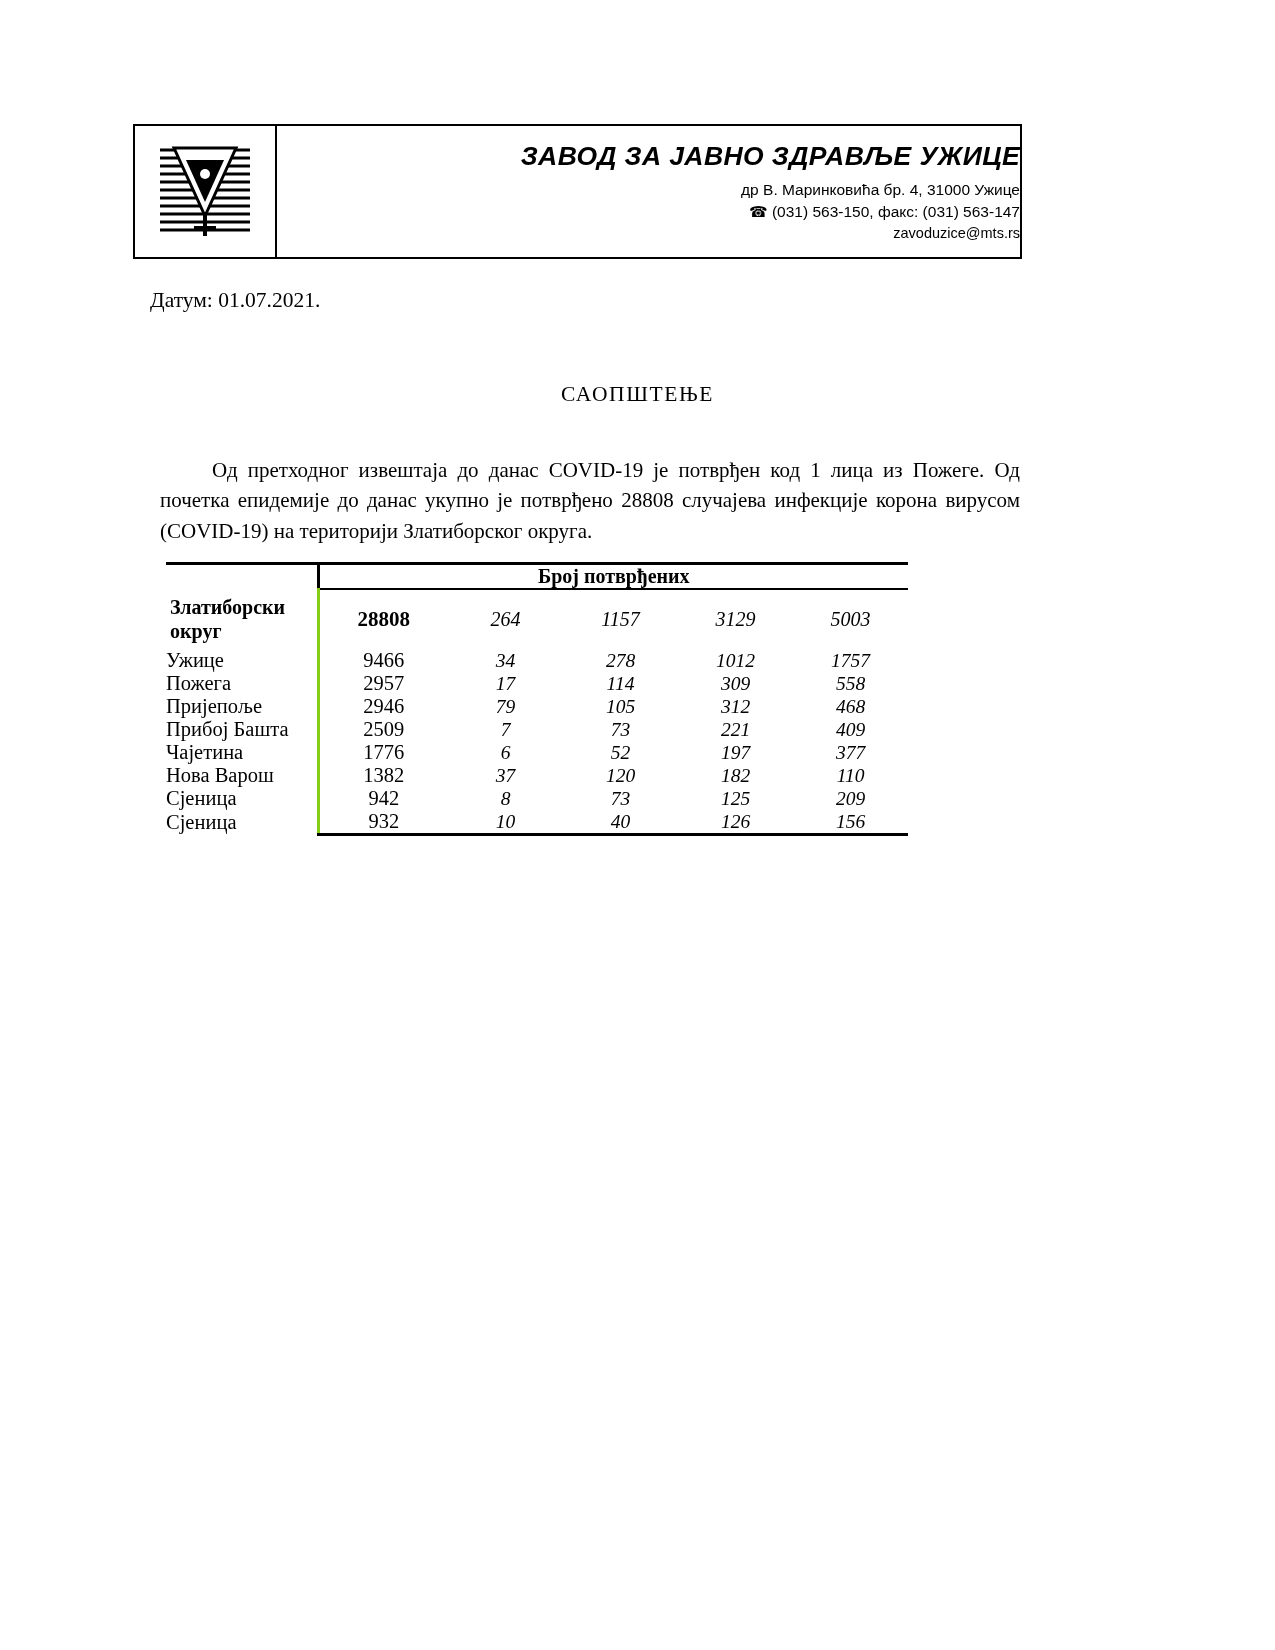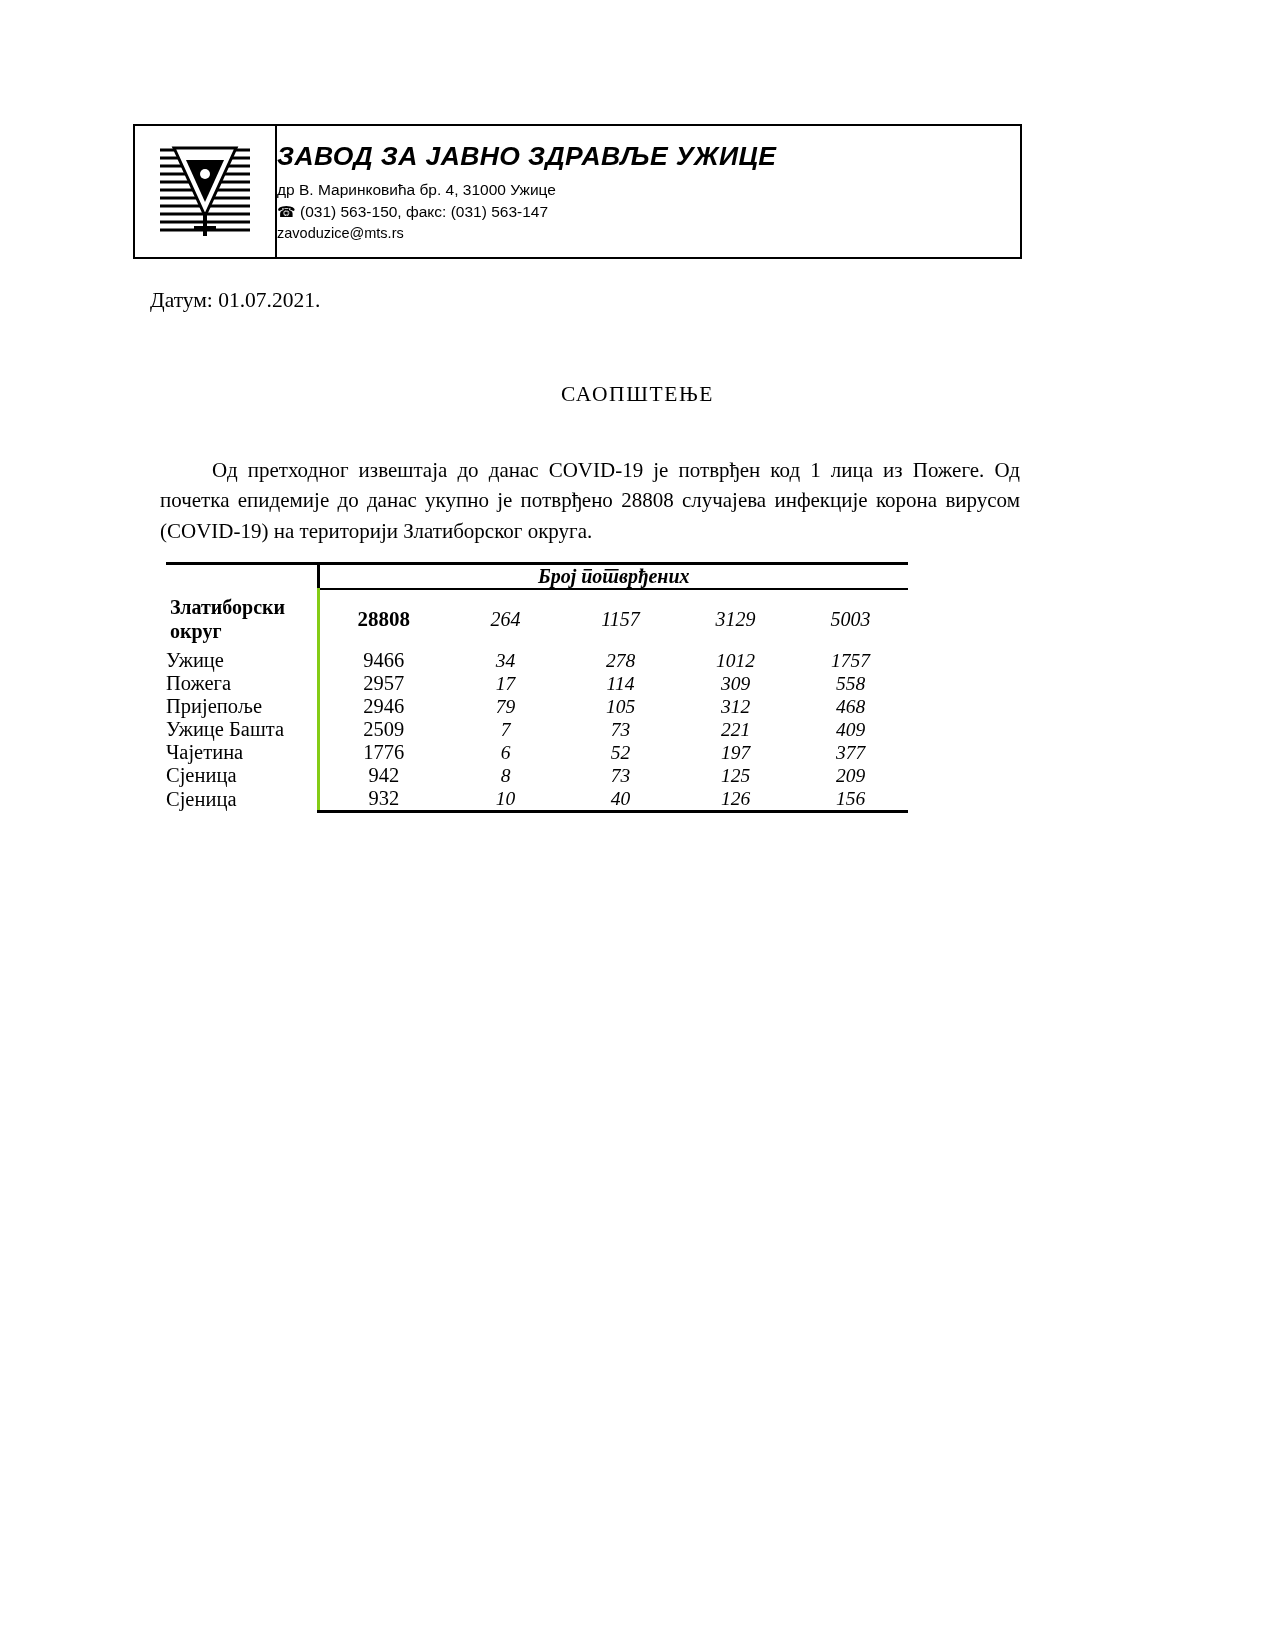--- a/index.html
+++ b/index.html
@@ -43,21 +43,21 @@
   }
   .logo-mark {
     width: 98px;
     height: 95px;
     position: relative;
   }
   .header-cell {
     flex: 1;
     display: flex;
     flex-direction: column;
-    align-items: flex-start;
+    align-items: flex-end;
     justify-content: center;
     padding-top: 2px;
     border-radius: 22px;
   }
   .org-title {
     font-family: "Liberation Sans", sans-serif;
     font-weight: bold;
     font-style: italic;
     font-size: 26.5px;
     letter-spacing: 0.4px;
@@ -122,21 +122,20 @@
     padding: 0;
     vertical-align: middle;
   }
   .col-name { width: 152px; }
   .col-total { width: 130px; }
   .col-m { width: 115px; }
 
   .rule-top td { border-top: 3px solid #000; }
   .hdr-span {
     text-align: center;
-    font-style: italic;
     font-weight: bold;
     font-size: 20px;
     padding: 9px 0 11px 0;
     border-left: 3px solid #000;
   }
   .hdr-blank { border: none; }
   .sub-hdr {
     text-align: center;
     font-style: italic;
     font-weight: bold;
@@ -278,37 +277,45 @@
           <td class="rowname name-cell">Пријепоље</td>
           <td class="val-total">2946</td>
           <td class="val-m">79</td>
           <td class="val-m">105</td>
           <td class="val-m">312</td>
           <td class="val-m">468</td>
         </tr>
 
 
         <tr>
-          <td class="rowname name-cell">Ужице Башта</td>
+          <td class="rowname name-cell">Прибој Башта</td>
           <td class="val-total">2509</td>
           <td class="val-m">7</td>
           <td class="val-m">73</td>
           <td class="val-m">221</td>
           <td class="val-m">409</td>
         </tr>
 
         <tr>
           <td class="rowname name-cell">Чајетина</td>
           <td class="val-total">1776</td>
           <td class="val-m">6</td>
           <td class="val-m">52</td>
           <td class="val-m">197</td>
           <td class="val-m">377</td>
         </tr>
 
+        <tr>
+          <td class="rowname name-cell">Нова Варош</td>
+          <td class="val-total">1382</td>
+          <td class="val-m">37</td>
+          <td class="val-m">120</td>
+          <td class="val-m">182</td>
+          <td class="val-m">110</td>
+        </tr>
 
         <tr>
           <td class="rowname name-cell">Сјеница</td>
           <td class="val-total">942</td>
           <td class="val-m">8</td>
           <td class="val-m">73</td>
           <td class="val-m">125</td>
           <td class="val-m">209</td>
         </tr>
 

